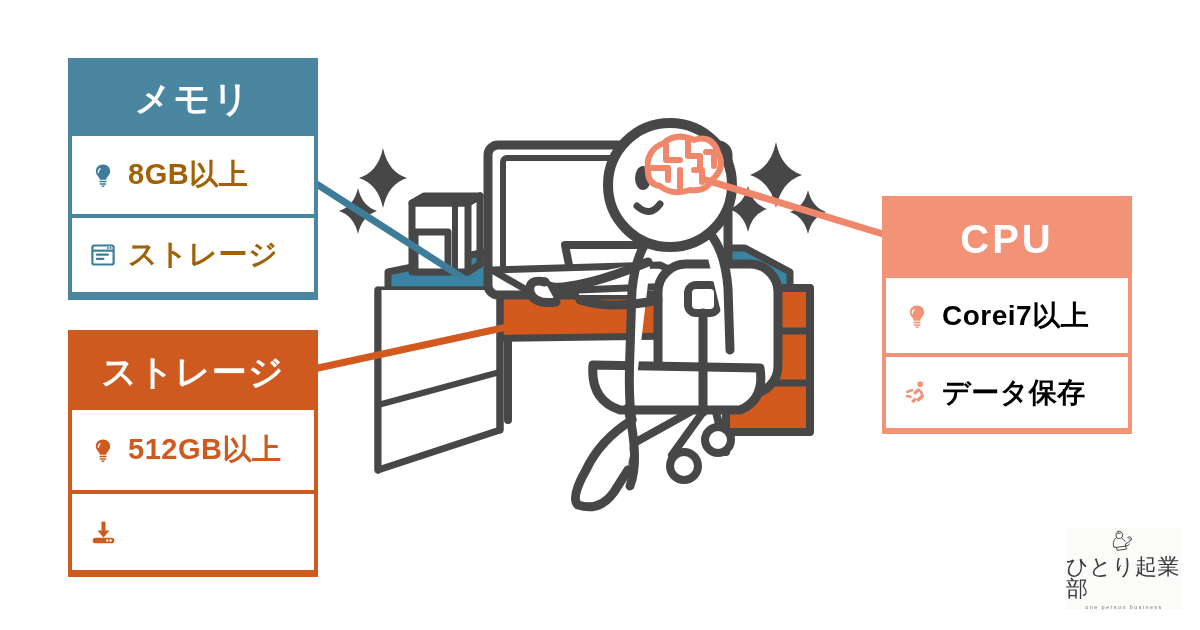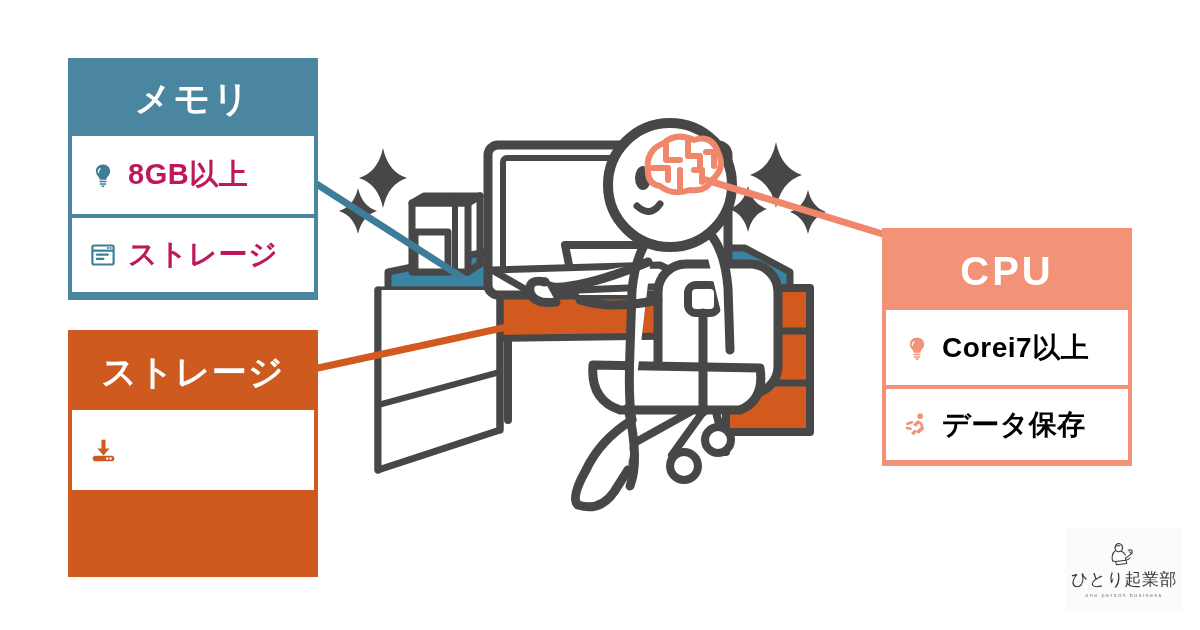--- a/index.html
+++ b/index.html
@@ -87,21 +87,21 @@
   
   #card-memory {
     left: 68px;
     top: 58px;
     width: 250px;
     height: 242px;
     border-color: #4b86a0;
     background: #4b86a0;
   }
   #card-memory .card-header { height: 74px; font-size: 36px; }
-  #card-memory .card-row { height: 78px; font-size: 29px; color: #be185d; border-top-color: #4b86a0; }
+  #card-memory .card-row { height: 78px; font-size: 29px; color: #a16207; border-top-color: #4b86a0; }
 
   
   #card-storage {
     left: 68px;
     top: 330px;
     width: 250px;
     height: 247px;
     border-color: #cf5a1f;
     background: #cf5a1f;
   }
@@ -109,21 +109,20 @@
   #card-storage .card-row { height: 80px; font-size: 29px; color: #cf5a1f; border-top-color: #cf5a1f; }
 
   
   #card-cpu {
     left: 882px;
     top: 196px;
     width: 250px;
     height: 238px;
     border-color: #f29277;
     background: #f29277;
-    margin-top: 32px;
   }
   #card-cpu .card-header { height: 78px; font-size: 40px; letter-spacing: 3px; }
   #card-cpu .card-row { height: 75px; font-size: 28px; color: #000000; border-top-color: #f29277; }
 
   
   #logo {
     position: absolute;
     left: 1066px;
     top: 528px;
     width: 116px;
@@ -131,21 +130,21 @@
     background: #fbfbfa;
     z-index: 20;
     display: flex;
     flex-direction: column;
     align-items: center;
     justify-content: center;
   }
   #logo-mark { width: 38px; height: 30px; margin-bottom: 1px; }
   #logo-name {
     font-family: "Liberation Serif", "DejaVu Serif", serif;
-    font-size: 17px;
+    font-size: 22px;
     color: #3a3a3a;
     letter-spacing: 0.5px;
     line-height: 1;
   }
   #logo-tag {
     font-size: 5.5px;
     color: #7a7a7a;
     letter-spacing: 1.4px;
     margin-top: 4px;
     text-transform: lowercase;
@@ -295,20 +294,32 @@
           <rect x="5.4" y="10.6" width="12" height="2.1" rx="1" fill="#3d7d99"></rect>
           <rect x="5.4" y="14.6" width="8" height="2.1" rx="1" fill="#3d7d99"></rect>
         </svg>
       </span>
       <span class="row-label">ストレージ</span>
     </div>
   </div>
 
   <div class="card" id="card-storage">
     <div class="card-header">ストレージ</div>
+    <div class="card-row">
+      <span class="row-icon">
+        <svg viewBox="0 0 24 24" width="26" height="26">
+          <path d="M12 2.2c-4 0-6.6 2.9-6.6 6.4 0 2.5 1.4 4 2.5 5.2.6.7 1 1.2 1 1.9v.6h6.2v-.6c0-.7.4-1.2 1-1.9 1.1-1.2 2.5-2.7 2.5-5.2 0-3.5-2.6-6.4-6.6-6.4z" fill="#cf5a1f"></path>
+          <rect x="8.6" y="17.3" width="6.8" height="1.5" rx="0.7" fill="#cf5a1f"></rect>
+          <rect x="8.9" y="19.5" width="6.2" height="1.4" rx="0.7" fill="#cf5a1f"></rect>
+          <path d="M10.4 21.7h3.2c-.2 1-.9 1.6-1.6 1.6s-1.4-.6-1.6-1.6z" fill="#cf5a1f"></path>
+          <path d="M9.2 6.3c-1 .8-1.5 2-1.5 3.1" stroke="#ffffff" stroke-width="1.3" fill="none" stroke-linecap="round"></path>
+        </svg>
+      </span>
+      <span class="row-label">512GB以上</span>
+    </div>
     <div class="card-row">
       <span class="row-icon">
         <svg viewBox="0 0 24 24" width="27" height="27">
           <rect x="10.2" y="2.4" width="3.6" height="8.4" fill="#cf5a1f"></rect>
           <path d="M6.6 10.2h10.8L12 16.4z" fill="#cf5a1f"></path>
           <rect x="2.4" y="16.6" width="19.2" height="5" rx="2.5" fill="#cf5a1f"></rect>
           <circle cx="15.3" cy="19.1" r="1.05" fill="#ffffff"></circle>
           <circle cx="18.3" cy="19.1" r="1.05" fill="#ffffff"></circle>
         </svg>
       </span>

